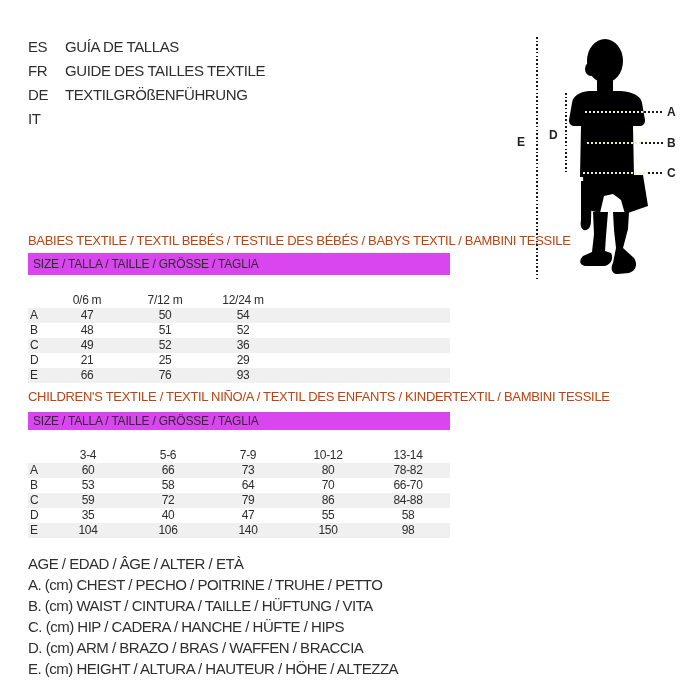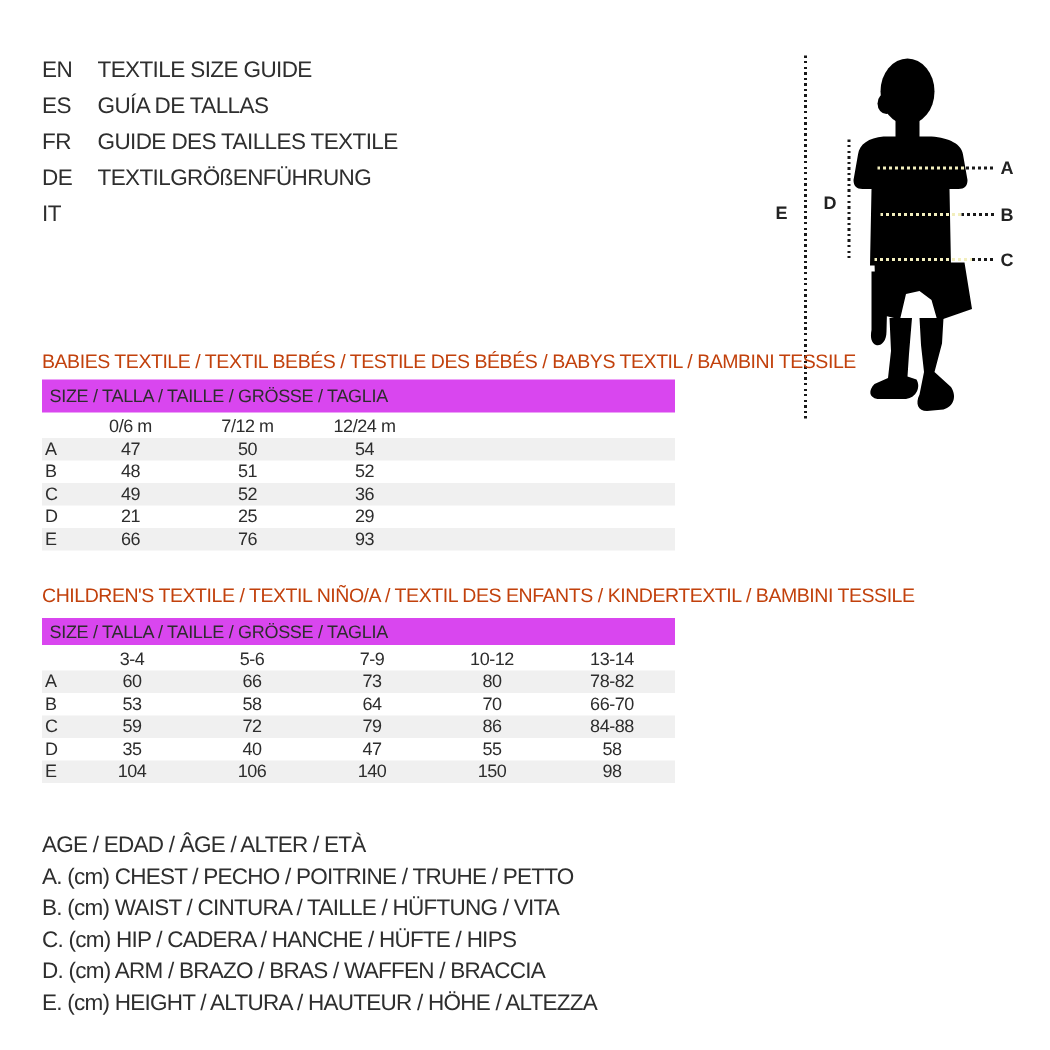--- a/index.html
+++ b/index.html
@@ -21,43 +21,39 @@
   .hdots{height:1.8px;background-image:repeating-linear-gradient(to right,#181818 0,#181818 1.7px,transparent 1.7px,transparent 4px);}
   .hdots-body{height:1.8px;background-image:repeating-linear-gradient(to right,#f2eebd 0,#f2eebd 1.7px,transparent 1.7px,transparent 4px);}
 
   
   .sec-title{font-size:13px;letter-spacing:-0.3px;color:#c2410c;white-space:nowrap;}
 
   
   .size-bar{left:28px;width:422px;background:#d946ef;color:#2d2d2d;font-size:12px;letter-spacing:-0.2px;display:flex;align-items:center;padding-left:5px;box-sizing:border-box;}
 
   
-  .tbl{left:28px;width:422px;font-size:12px;letter-spacing:-0.3px;color:#2d2d2d;}
+  .tbl{left:28px;width:422px;font-size:12px;letter-spacing:-0.3px;color:#2d2d2d;margin-top:16px;}
   .trow{display:flex;height:15px;line-height:15px;}
   .thead-row{height:16px;line-height:16px;}
   .trow.striped{background:#f0f0f0;}
   .cl{width:20px;flex:0 0 20px;padding-left:2px;box-sizing:border-box;text-align:left;}
   .cv3{width:78px;flex:0 0 78px;text-align:center;}
   .cv5{width:80px;flex:0 0 80px;text-align:center;}
   .cfill{flex:1;}
 
   
   .legend{left:28px;top:553px;}
   .legend-line{height:21px;line-height:21px;font-size:15px;letter-spacing:-0.5px;color:#2e2e2e;white-space:nowrap;}
 
   svg{display:block;}
 </style>
 </head>
 <body>
 
 <div class="abs langs">
-  <div class="lang-row">
-    <span class="lang-code">EN</span>
-    <span class="lang-label">TEXTILE SIZE GUIDE</span>
-  </div>
   <div class="lang-row">
     <span class="lang-code">ES</span>
     <span class="lang-label">GUÍA DE TALLAS</span>
   </div>
   <div class="lang-row">
     <span class="lang-code">FR</span>
     <span class="lang-label">GUIDE DES TAILLES TEXTILE</span>
   </div>
   <div class="lang-row">
     <span class="lang-code">DE</span>

